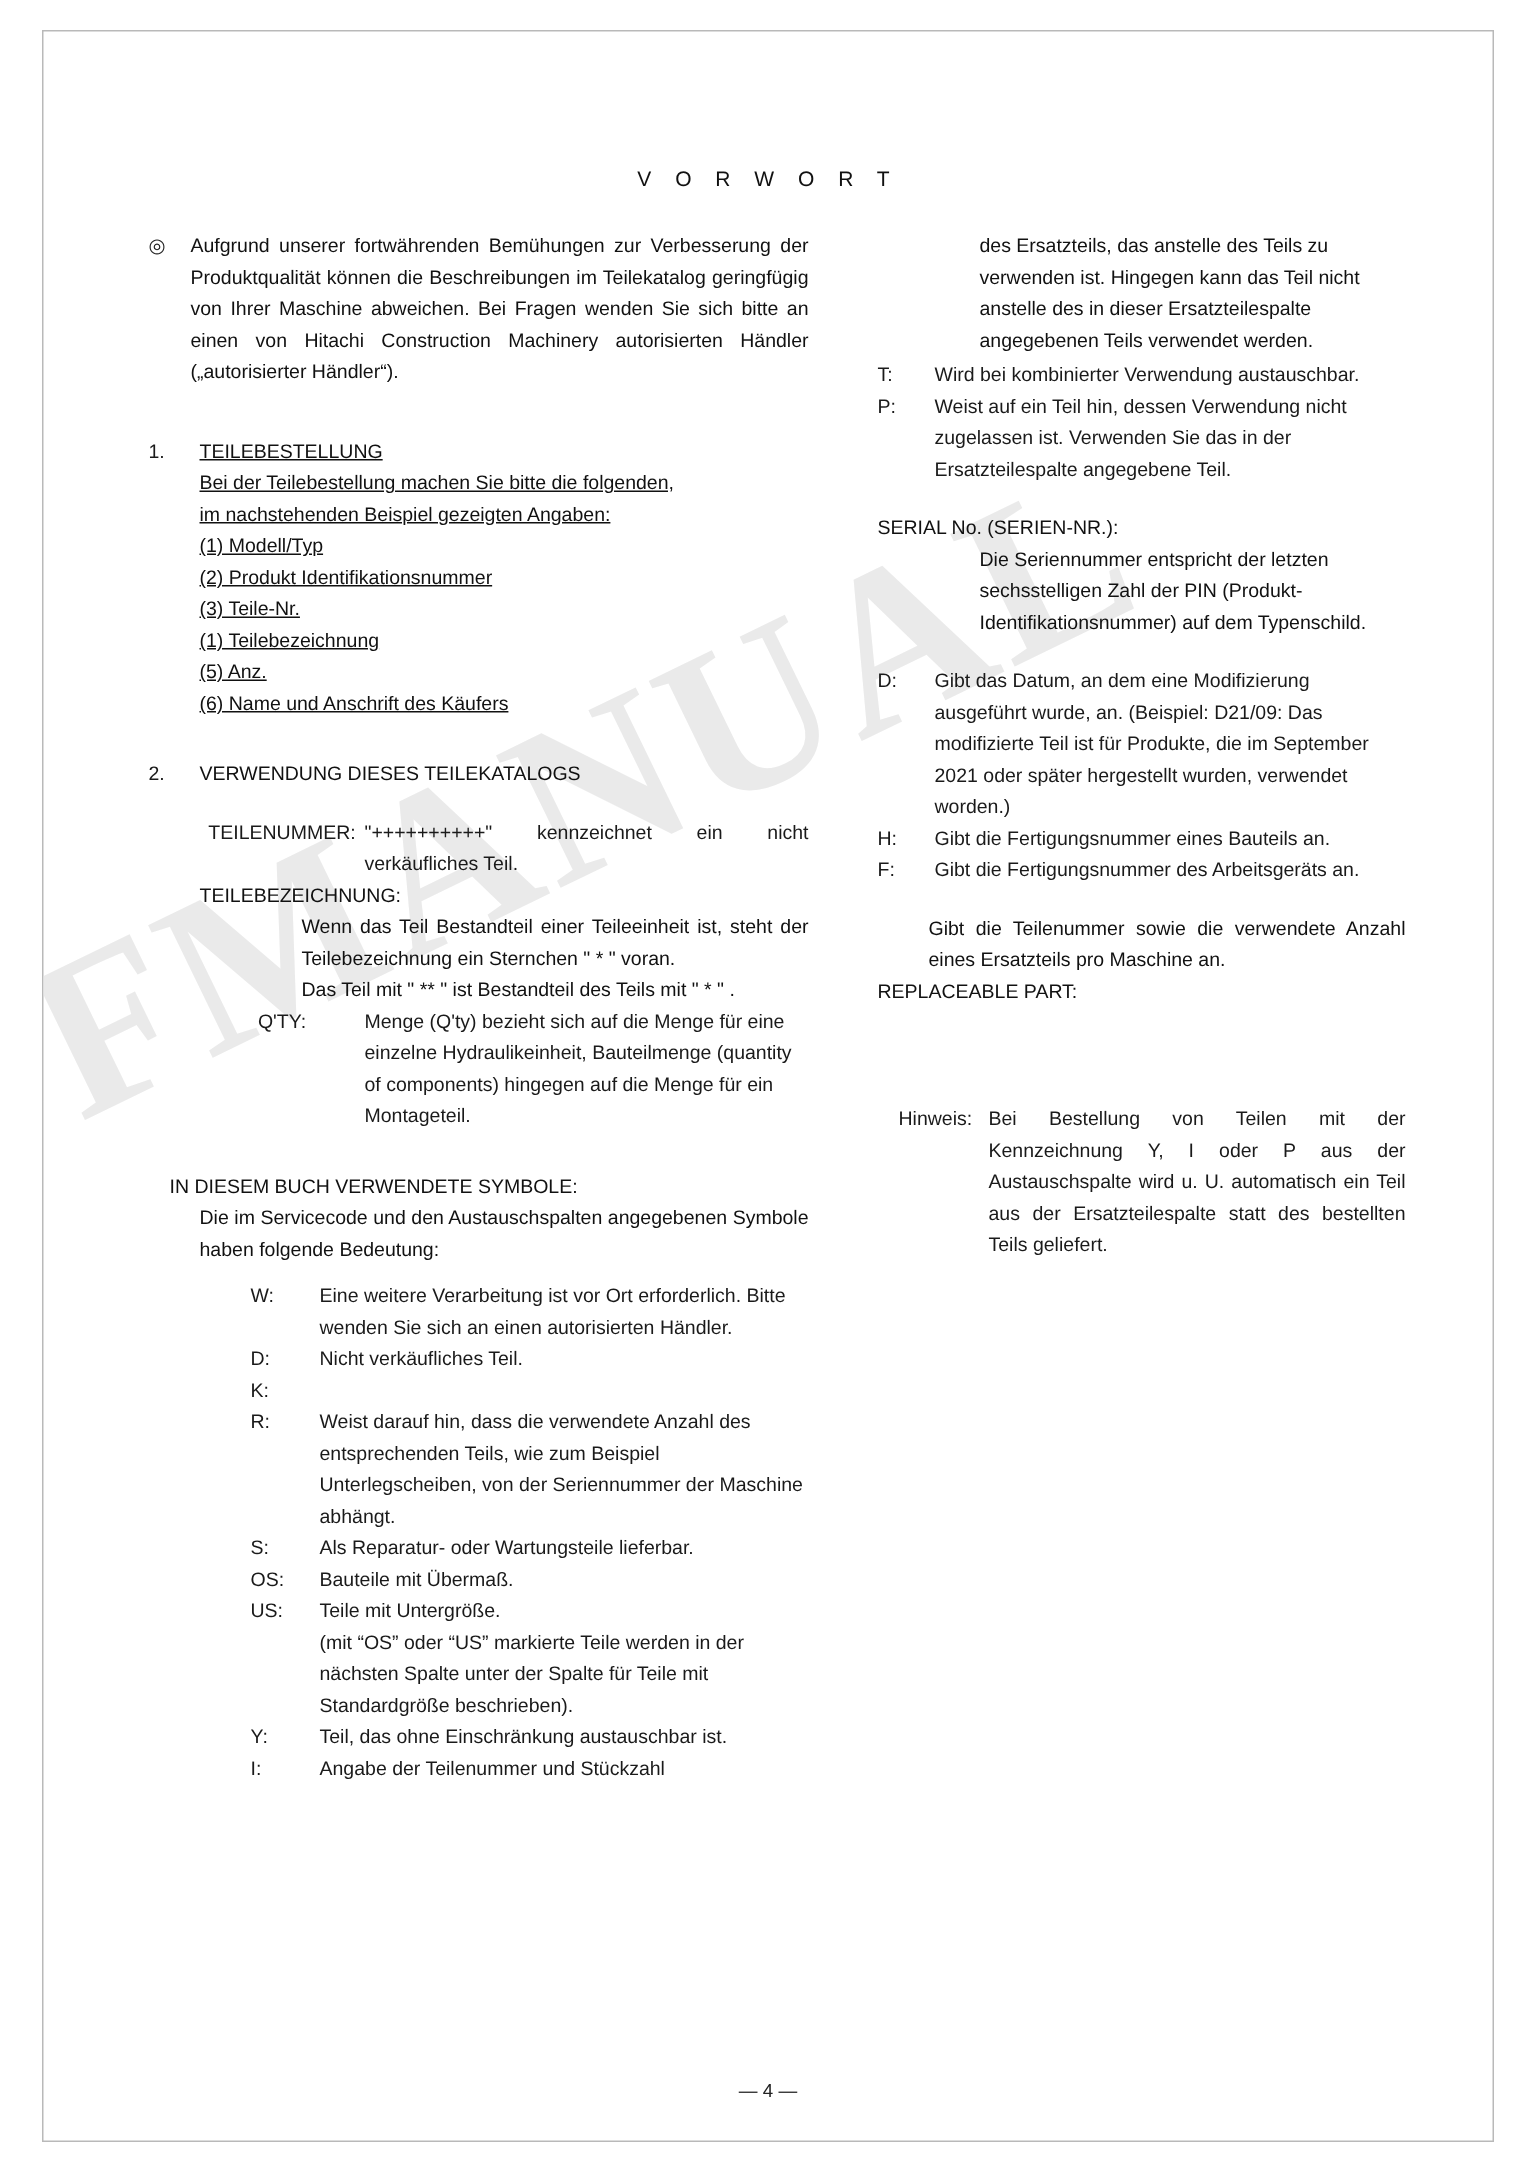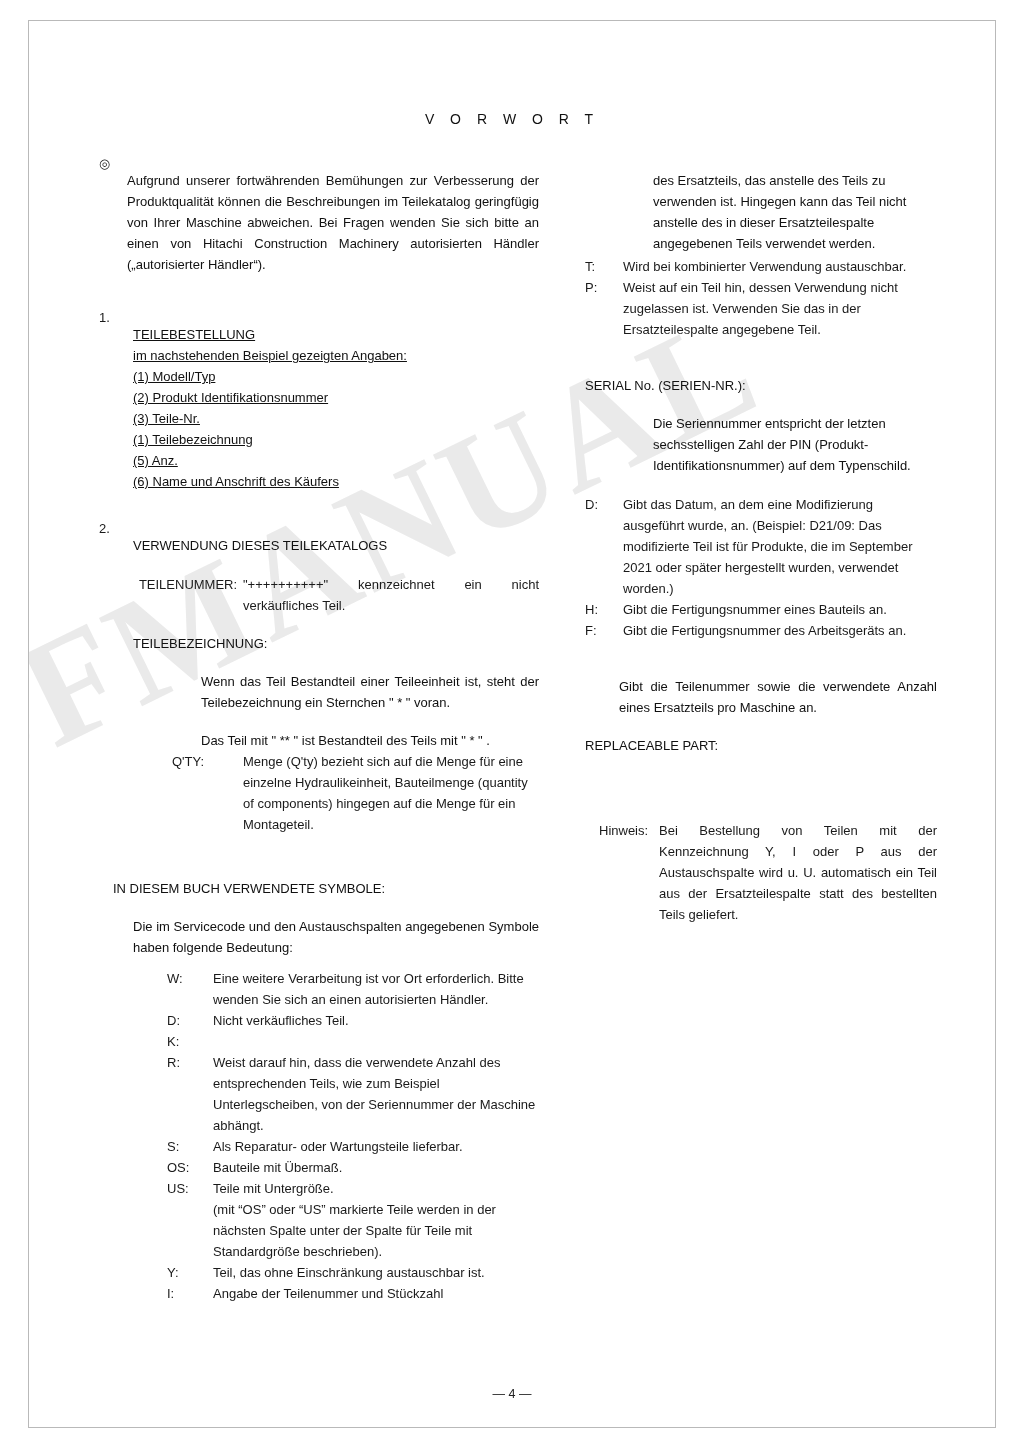--- a/index.html
+++ b/index.html
@@ -55,21 +55,21 @@
 
   .blk { margin-bottom:14px; }
 
   .row { display:flex; }
   .bullet {
     width:28px; flex:0 0 28px;
     font-size:13px; line-height:21px; color:#222;
   }
   .num { width:34px; flex:0 0 34px; font-size:13px; line-height:21px; }
   .txt {
-    font-size:13px; line-height:21px; color:#111;margin-top:17px;
+    font-size:13px; line-height:21px; color:#111;
   }
   .j { text-align:justify; }
   p { margin:0;text-decoration:underline; }
 
   .indent-1 { padding-left:34px; }
   .indent-2 { padding-left:68px; }
 
   .defrow { display:flex; font-size:13px; line-height:21px; }
   .defrow .k { flex:0 0 46px; }
   .defrow .k.w38 { flex:0 0 38px; }
@@ -108,20 +108,21 @@
           <div class="bullet">◎</div>
           <div class="txt j">Aufgrund unserer fortwährenden Bemühungen zur Verbesserung der Produktqualität können die Beschreibungen im Teilekatalog geringfügig von Ihrer Maschine abweichen. Bei Fragen wenden Sie sich bitte an einen von Hitachi Construction Machinery autorisierten Händler („autorisierter Händler“).</div>
         </div>
 
         <div class="spacer-md"></div>
 
         <div class="row">
           <div class="num">1.</div>
           <div class="txt">
             <p>TEILEBESTELLUNG</p>
+            <p>Bei der Teilebestellung machen Sie bitte die folgenden,</p>
             <p>im nachstehenden Beispiel gezeigten Angaben:</p>
             <p>(1) Modell/Typ</p>
             <p>(2) Produkt Identifikationsnummer</p>
             <p>(3) Teile-Nr.</p>
             <p>(1) Teilebezeichnung</p>
             <p>(5) Anz.</p>
             <p>(6) Name und Anschrift des Käufers</p>
           </div>
         </div>
 

